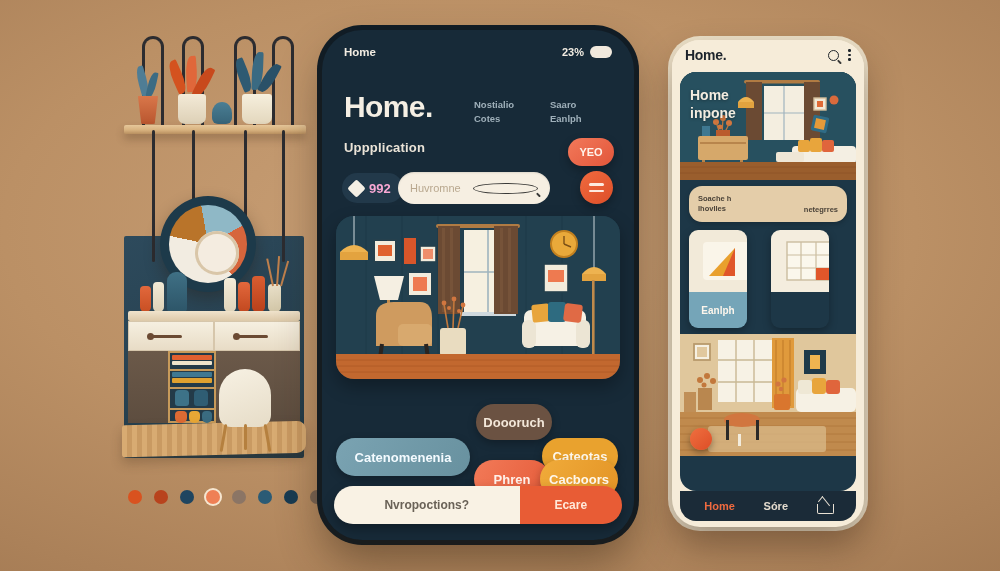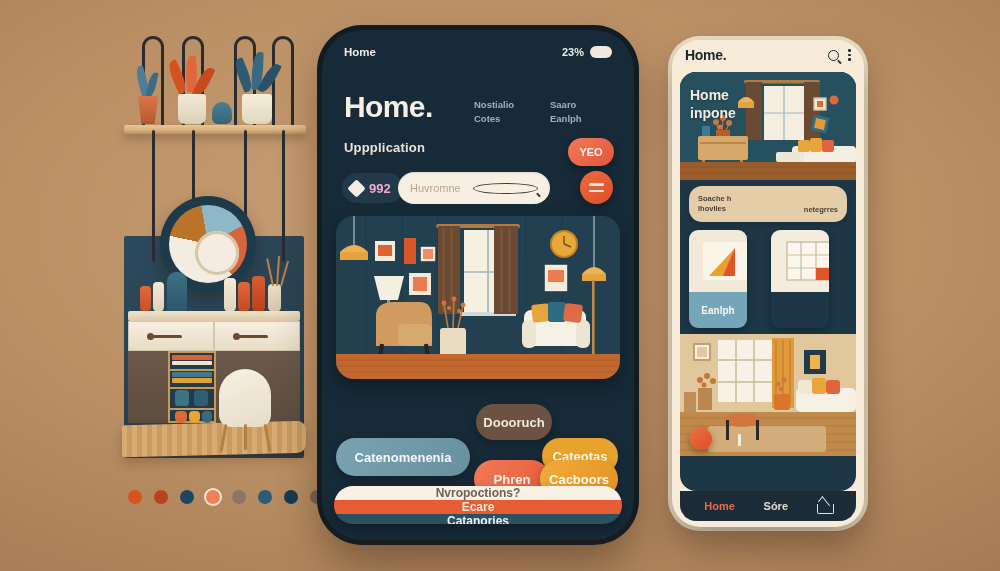--- a/index.html
+++ b/index.html
@@ -142,21 +142,21 @@
     position:absolute; left:14px; top:186px; width:284px; height:163px;
     border-radius:18px; overflow:hidden; background:#1f3a49;
     box-shadow:0 8px 18px rgba(0,0,0,.30);
   }
 
   .pill { border-radius:22px; display:flex; align-items:center; justify-content:center;
     font-size:13px; font-weight:700; color:#fff; position:absolute;
     box-shadow:0 3px 8px rgba(0,0,0,.28); }
   .cp-tabbar {
     position:absolute; left:12px; bottom:16px; width:288px; height:38px; border-radius:20px;
-    overflow:hidden; display:flex; box-shadow:0 5px 12px rgba(0,0,0,.30);flex-direction:column;
+    overflow:hidden; display:flex; box-shadow:0 5px 12px rgba(0,0,0,.30);
   }
   .tab-seg { display:flex; align-items:center; justify-content:center; font-size:12px; font-weight:700; }
 
   
   #right-phone {
     position:absolute; left:672px; top:40px; width:192px; height:487px;
     background:#f6ecd9; border-radius:28px;
     box-shadow:0 18px 36px rgba(45,28,14,.40), 0 0 0 4px #ece0c8;
     overflow:hidden;
   }
@@ -433,21 +433,20 @@
     <div class="pill" style="left:154px;top:374px;width:76px;height:36px;background:#6b5242;color:#f3e7d9;">Doooruch</div>
     <div class="pill" style="left:220px;top:374px;width:76px;height:36px;background:#e9a22e;color:#fff8ec;margin-top:34px;">Cateotas</div>
 
     <div class="pill" style="left:14px;top:408px;width:134px;height:38px;background:linear-gradient(120deg,#7aa3b2,#68919f);color:#f4fbff;">Catenomenenia</div>
     <div class="pill" style="left:152px;top:430px;width:76px;height:38px;background:linear-gradient(120deg,#f27a58,#e55c3a);color:#fff1ea;">Phren</div>
     <div class="pill" style="left:218px;top:430px;width:78px;height:38px;background:linear-gradient(120deg,#f0ab3a,#e39426);color:#fff8ec;">Cacboors</div>
 
     <div class="cp-tabbar">
       <div class="tab-seg" style="flex:1.45;background:#f9f2e4;color:#6a6257;">Nvropoctions?</div>
       <div class="tab-seg" style="flex:.8;background:#e85c35;color:#ffe9d9;">Ecare</div>
-      <div class="tab-seg" style="flex:1.1;background:#2c5262;color:#eaf4f8;">Catanories</div>
     </div>
   </div>
 
   <div id="right-phone">
 
     <div class="rp-appbar">
       <span class="rp-title">Home.</span>
       <span class="rp-actions">
         <span class="mag" style="border-color:#20262c;"></span>
         <span class="kebab">

